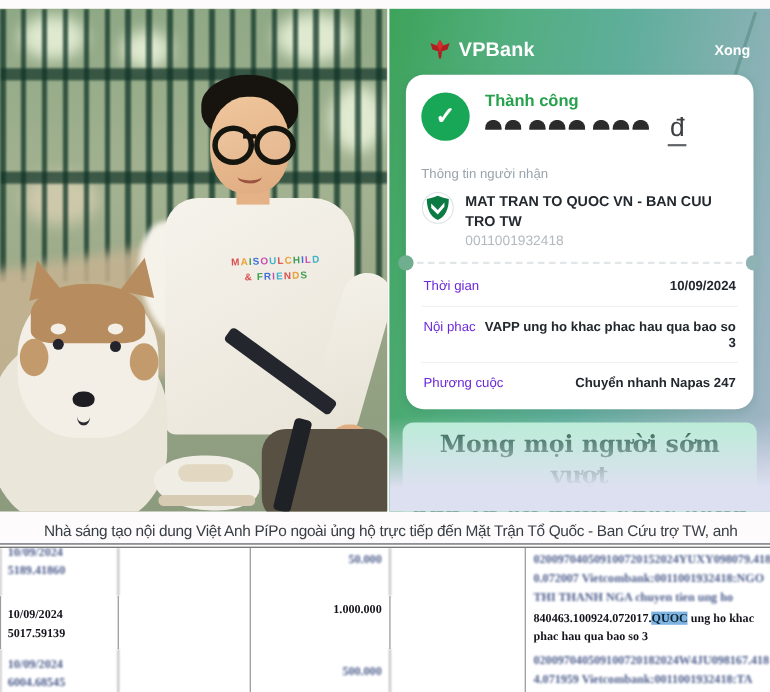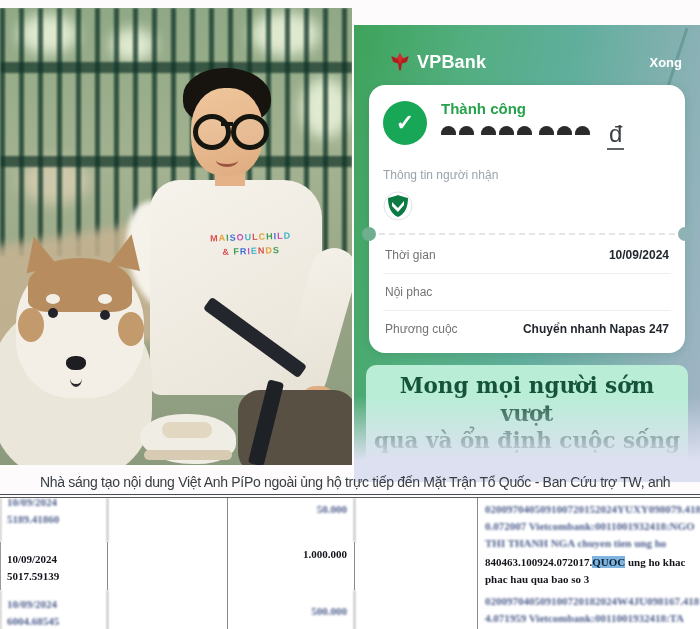--- a/index.html
+++ b/index.html
@@ -52,21 +52,21 @@
   .dog-cheek{position:absolute;width:26px;height:34px;background:#c29a6c;border-radius:50%;}
   .ck1{left:18px;top:300px}.ck2{left:118px;top:304px}
   .dog-nose{position:absolute;left:66px;top:348px;width:20px;height:14px;background:#1d1d22;border-radius:45%;}
   .dog-mouth{position:absolute;left:70px;top:362px;width:12px;height:14px;border-bottom:3px solid #2a2a30;border-radius:50%;}
   .leash1{position:absolute;left:196px;top:322px;width:118px;height:15px;background:#23262c;transform:rotate(36deg);border-radius:4px;}
   .leash2{position:absolute;left:258px;top:372px;width:16px;height:86px;background:#1e2126;transform:rotate(14deg);border-radius:4px;}
   .sneaker{position:absolute;left:140px;top:406px;width:96px;height:50px;background:#f0ede4;border-radius:48% 52% 42% 58%;}
   .sneaker::after{content:"";position:absolute;left:4px;bottom:4px;width:88px;height:10px;background:#d8cbb4;border-radius:6px;}
   .sneaker::before{content:"";position:absolute;left:22px;top:8px;width:50px;height:16px;background:#e2d7c0;border-radius:8px;}
   
-  .panel{position:absolute;left:354px;top:25px;width:346px;height:457px;overflow:hidden;
+  .panel{position:absolute;left:354px;top:8px;width:346px;height:457px;overflow:hidden;
     background:linear-gradient(100deg,#3da35a 0%,#52ae7e 26%,#5fae9b 52%,#7fb0ae 74%,#a4b5c8 100%);}
   .panel::before{content:"";position:absolute;right:30px;top:0;width:3px;height:120px;background:rgba(30,90,70,.25);transform:rotate(18deg);}
   .panel::after{content:"";position:absolute;left:0;right:0;bottom:0;height:86px;
     background:linear-gradient(to bottom, rgba(224,227,242,0), #dde0f0 75%);}
   .vp-header{position:relative;display:flex;align-items:center;padding:26px 18px 8px 34px;}
   .vp-logo{width:24px;height:22px;margin-right:5px;}
   .vp-brand{color:#fff;font-size:18px;font-weight:bold;letter-spacing:.2px;}
   .vp-done{margin-left:auto;color:#fff;font-size:13px;font-weight:700;cursor:pointer;}
   .card{position:relative;margin:4px 15px 0;background:#fff;border-radius:16px;padding:14px 14px 6px;
     box-shadow:0 2px 8px rgba(20,60,40,.12);}
@@ -82,21 +82,21 @@
   .rec-row{display:flex;margin-top:9px;}
   .vcb-icon{flex:0 0 30px;width:30px;height:30px;margin-right:10px;}
   .rec-name{color:#23282e;font-size:13px;font-weight:bold;line-height:1.4;max-width:238px;}
   .rec-acct{color:#b3b9bf;font-size:12.5px;margin-top:2px;}
   .perf{position:relative;height:0;border-top:2px dashed #e3e6e8;margin:12px -14px 2px;}
   .perf .notch{position:absolute;width:14px;height:14px;border-radius:50%;top:-8px;}
   .perf .n-l{left:-7px;background:#6fae8e;}
   .perf .n-r{right:-7px;background:#8fb2b4;}
   .detail-row{display:flex;justify-content:space-between;align-items:baseline;padding:11px 2px;border-bottom:1px solid #eef0f2;}
   .detail-row:last-child{border-bottom:none;}
-  .d-label{color:#737373;font-size:12px;flex:0 0 auto;margin-right:8px;}
+  .d-label{color:#6d28d9;font-size:12px;flex:0 0 auto;margin-right:8px;}
   .d-value{color:#23282e;font-size:12px;font-weight:bold;text-align:right;}
   .quote{margin:12px 12px 0;background:#b9edd6;border-radius:10px;padding:7px 6px 9px;text-align:center;
     font-family:"DejaVu Serif", serif;font-weight:bold;font-size:21.5px;color:#14543a;line-height:1.28;}
   
   .caption{position:absolute;left:0;top:471px;width:700px;height:23px;border-bottom:1px solid #474d53;
     color:#383e44;font-size:14px;letter-spacing:-0.3px;white-space:nowrap;overflow:hidden;text-indent:40px;line-height:23px;}
   
   .stmt{position:absolute;left:0;top:497px;width:700px;height:132px;overflow:hidden;
     border-top:1px solid #5a5a5a;font-family:"Liberation Serif", serif;font-size:11px;background:#fff;}
   .t-row{display:flex;align-items:stretch;}
@@ -200,33 +200,38 @@
       </div>
     </div>
 
     <div class="rec-label">Thông tin người nhận</div>
     <div class="rec-row">
       <svg class="vcb-icon" viewBox="0 0 30 30">
         <circle cx="15" cy="15" r="14" fill="#ffffff" stroke="#dfe3e6"></circle>
         <path d="M15 4 C20 6 25 7 25 7 C25 16 22 23 15 26 C8 23 5 16 5 7 C5 7 10 6 15 4 Z" fill="#0b7a43"></path>
         <path d="M9 11 L15 17 L21 10 L21 14 L15 21 L9 15 Z" fill="#ffffff"></path>
       </svg>
+      <div>
+        <div class="rec-name">MAT TRAN TO QUOC VN - BAN CUU TRO TW</div>
+        <div class="rec-acct">0011001932418</div>
+      </div>
     </div>
 
     <div class="perf">
       <span class="notch n-l"></span>
       <span class="notch n-r"></span>
     </div>
 
     <div class="detail-row">
       <span class="d-label">Thời gian</span>
       <span class="d-value">10/09/2024</span>
     </div>
     <div class="detail-row">
       <span class="d-label">Nội phac</span>
+      <span class="d-value">VAPP ung ho khac phac hau qua bao so 3</span>
     </div>
     <div class="detail-row">
       <span class="d-label">Phương cuộc</span>
       <span class="d-value">Chuyển nhanh Napas 247</span>
     </div>
   </div>
 
   <div class="quote">
     <div>Mong mọi người sớm vượt</div>
     <div>qua và ổn định cuộc sống</div>

